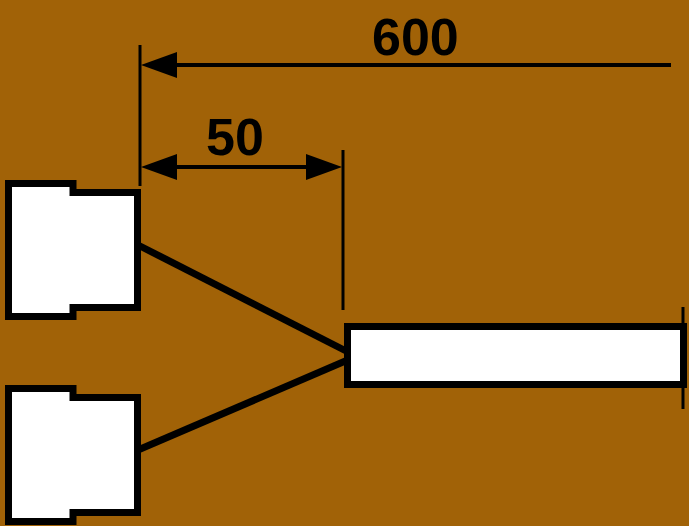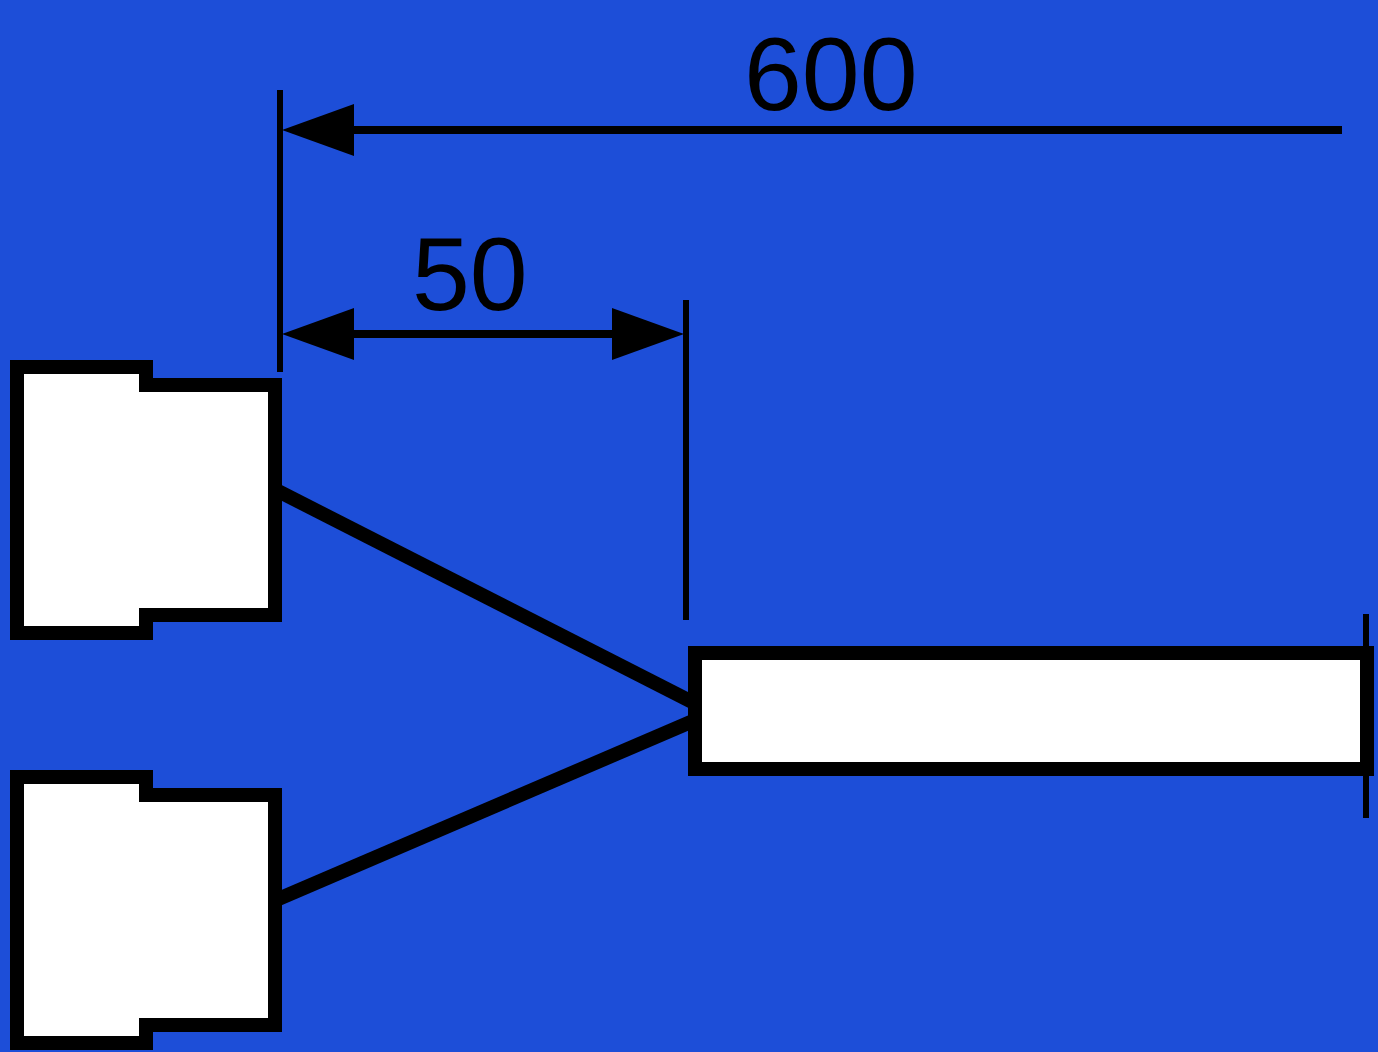--- a/index.html
+++ b/index.html
@@ -7,22 +7,23 @@
     padding: 0;
     background: #ffffff;
   }
   body {
     font-family: "Liberation Sans", sans-serif;
   }
   #drawing-root {
     position: relative;
     width: 689px;
     height: 526px;
-    background: #1d4ed8;
+    background: #a16207;
     overflow: hidden;
+    font-weight: bold;
   }
   #drawing-svg {
     display: block;
     width: 689px;
     height: 526px;
   }
   .dim-text {
     font-family: "Liberation Sans", sans-serif;
     font-size: 52px;
     fill: #000000;

